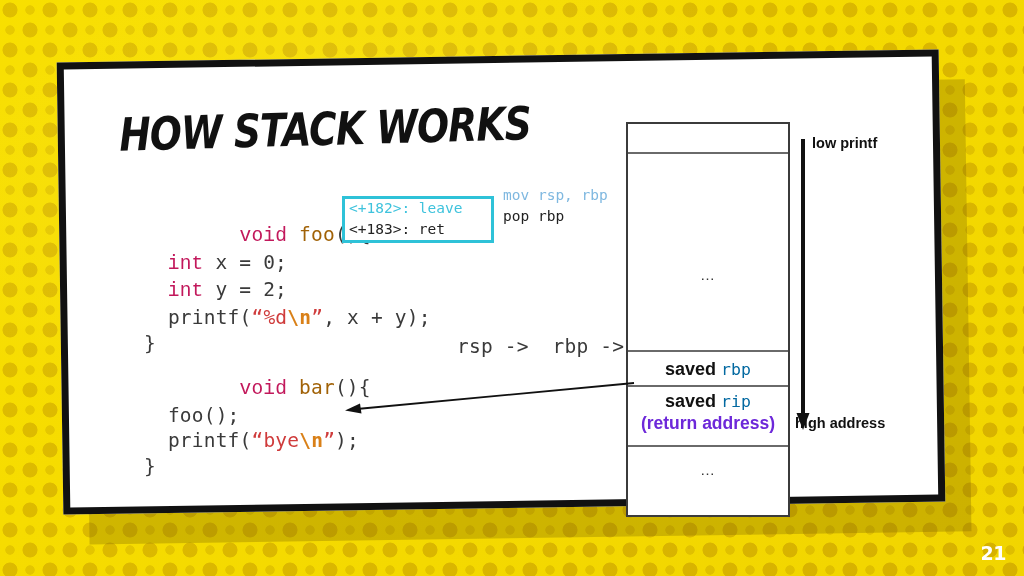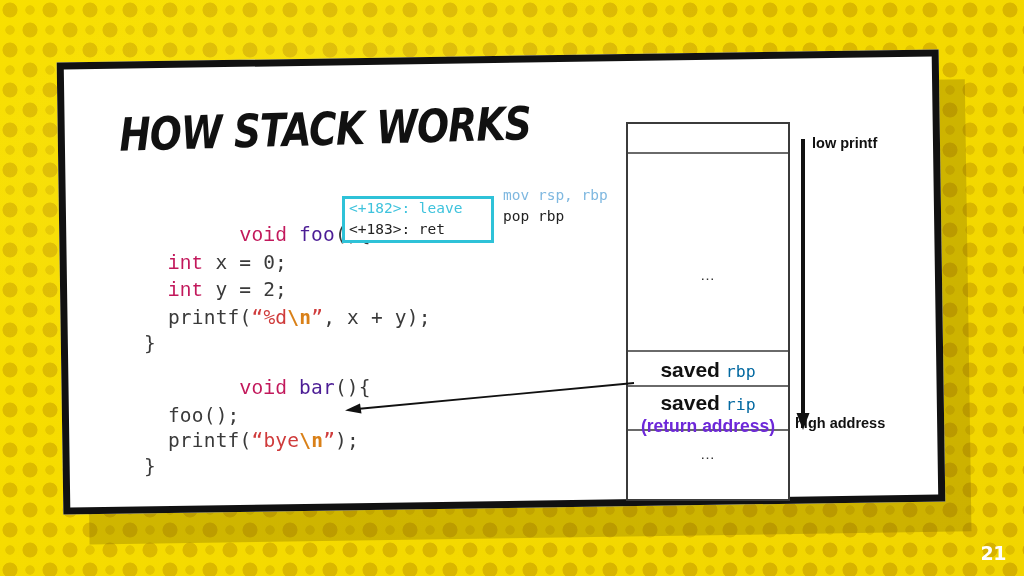--- a/index.html
+++ b/index.html
@@ -87,21 +87,21 @@
     font-size: 19.5px;
     line-height: 25.8px;
     color: #3a3a3a;
     white-space: pre;
     letter-spacing: 0.2px;
   }
   .code-foo { left: 77px; top: 133px; }
   .code-bar { left: 77px; top: 286px; }
 
   .kw-type  { color: #c2185b; font-family: Liberation Mono, monospace; }
-  .kw-fn    { color: #4c1d95; }
+  .kw-fn    { color: #a16207; }
   .str      { color: #cf3b3b; }
   .esc      { color: #d98018; font-weight: bold; }
 
   
   .asm-box {
     position: absolute;
     left: 275px; top: 133px;
     width: 152px; height: 47px;
     border: 3px solid #2ec2d8;
     box-sizing: border-box;
@@ -153,37 +153,37 @@
     border-bottom: 2px solid #6a6a6a;
     box-sizing: border-box;
     position: relative;
     text-align: center;
     font-family: "Liberation Sans", sans-serif;
   }
   .cell:last-child { border-bottom: none; }
   .cell-top      { height: 30px; }
   .cell-dots-top { height: 198px; }
   .cell-rbp      { height: 35px; line-height: 35px; }
-  .cell-rip      { height: 44px; padding-top: 4px; }
+  .cell-rip      { height: 60px; padding-top: 4px; }
   .cell-dots-bot { height: 68px; border-bottom: none; }
 
   .dots-mark {
     position: absolute;
     left: 0; right: 0;
     text-align: center;
     font-family: "Liberation Sans", sans-serif;
     font-size: 15px;
     color: #333;
     letter-spacing: 1px;
   }
   .cell-dots-top .dots-mark { top: 112px; }
   .cell-dots-bot .dots-mark { top: 14px; }
 
   .saved-lbl {
-    font-size: 21px;
+    font-size: 18px;
     font-weight: bold;
     color: #111111;
     font-family: "Liberation Sans", sans-serif;
   }
   .reg-mono {
     font-family: "DejaVu Sans Mono", monospace;
     font-size: 16.5px;
     font-weight: normal;
     color: #0369a1;
   }
@@ -259,20 +259,21 @@
 <span>}</span></span>
       </div>
 
       <div class="asm-box"></div>
       <div class="asm-box-text"><span class="asm-teal">&lt;+182&gt;: leave</span>
 <span>&lt;+183&gt;: ret</span></div>
 
       <div class="asm-right"><span class="asm-lightblue">mov rsp, rbp</span>
 <span>pop rbp</span></div>
 
+      <div class="ptr-labels">rsp -&gt;  rbp -&gt;</div>
 
       <div class="stack">
         <div class="cell cell-top"></div>
 
         <div class="cell cell-dots-top">
           <div class="dots-mark">…</div>
         </div>
 
         <div class="cell cell-rbp">
           <span class="saved-lbl">saved </span><span class="reg-mono">rbp</span>

